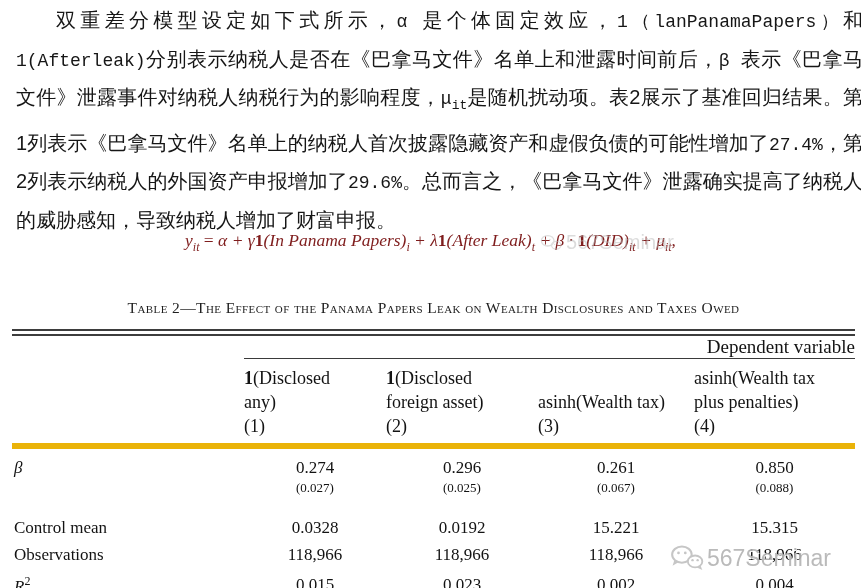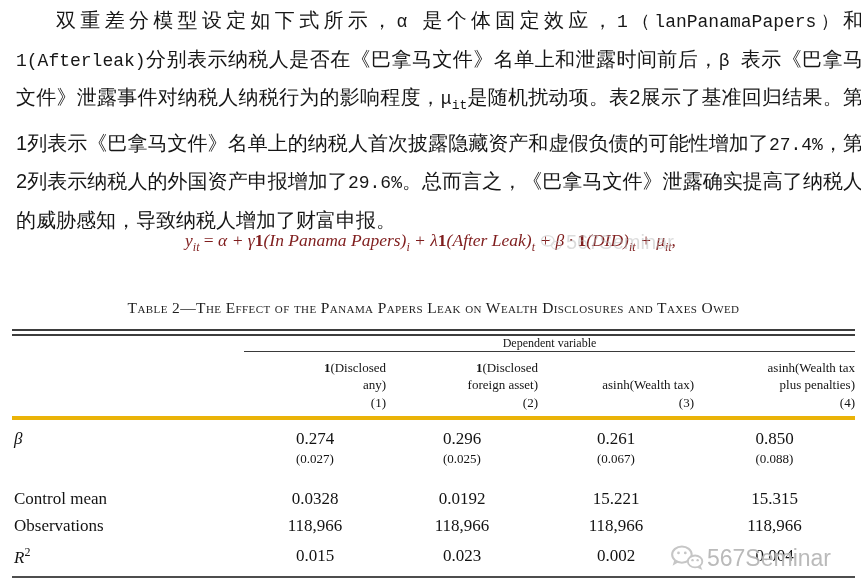--- a/index.html
+++ b/index.html
@@ -59,29 +59,29 @@
     border-bottom:2px solid #3d3d3d;
   }
   table.results{
     width:100%;
     border-collapse:collapse;
     font-family:"Liberation Serif","DejaVu Serif",serif;
     color:#131313;
   }
   table.results td{padding:0;}
   td.spanner{
-    text-align:center;font-size:12px;
+    text-align:right;font-size:19px;
     padding:9px 0 5px 0;
     border-bottom:1.5px solid #3a3a3a;
   }
   tr.colheads td{
-    border-bottom:4px solid #eab308;
+    border-bottom:6px solid #eab308;
     vertical-align:bottom;
-    text-align:right;
-    font-size:13px;line-height:1.34;
+    text-align:left;
+    font-size:18px;line-height:1.34;
     padding:7px 0 5px 0;
   }
   .hb{font-weight:bold;}
   tr.vals td{
     text-align:center;font-size:17px;
     padding-top:9px;
   }
   tr.ses td{
     text-align:center;font-size:13px;
     padding:2px 0 6px 0;

